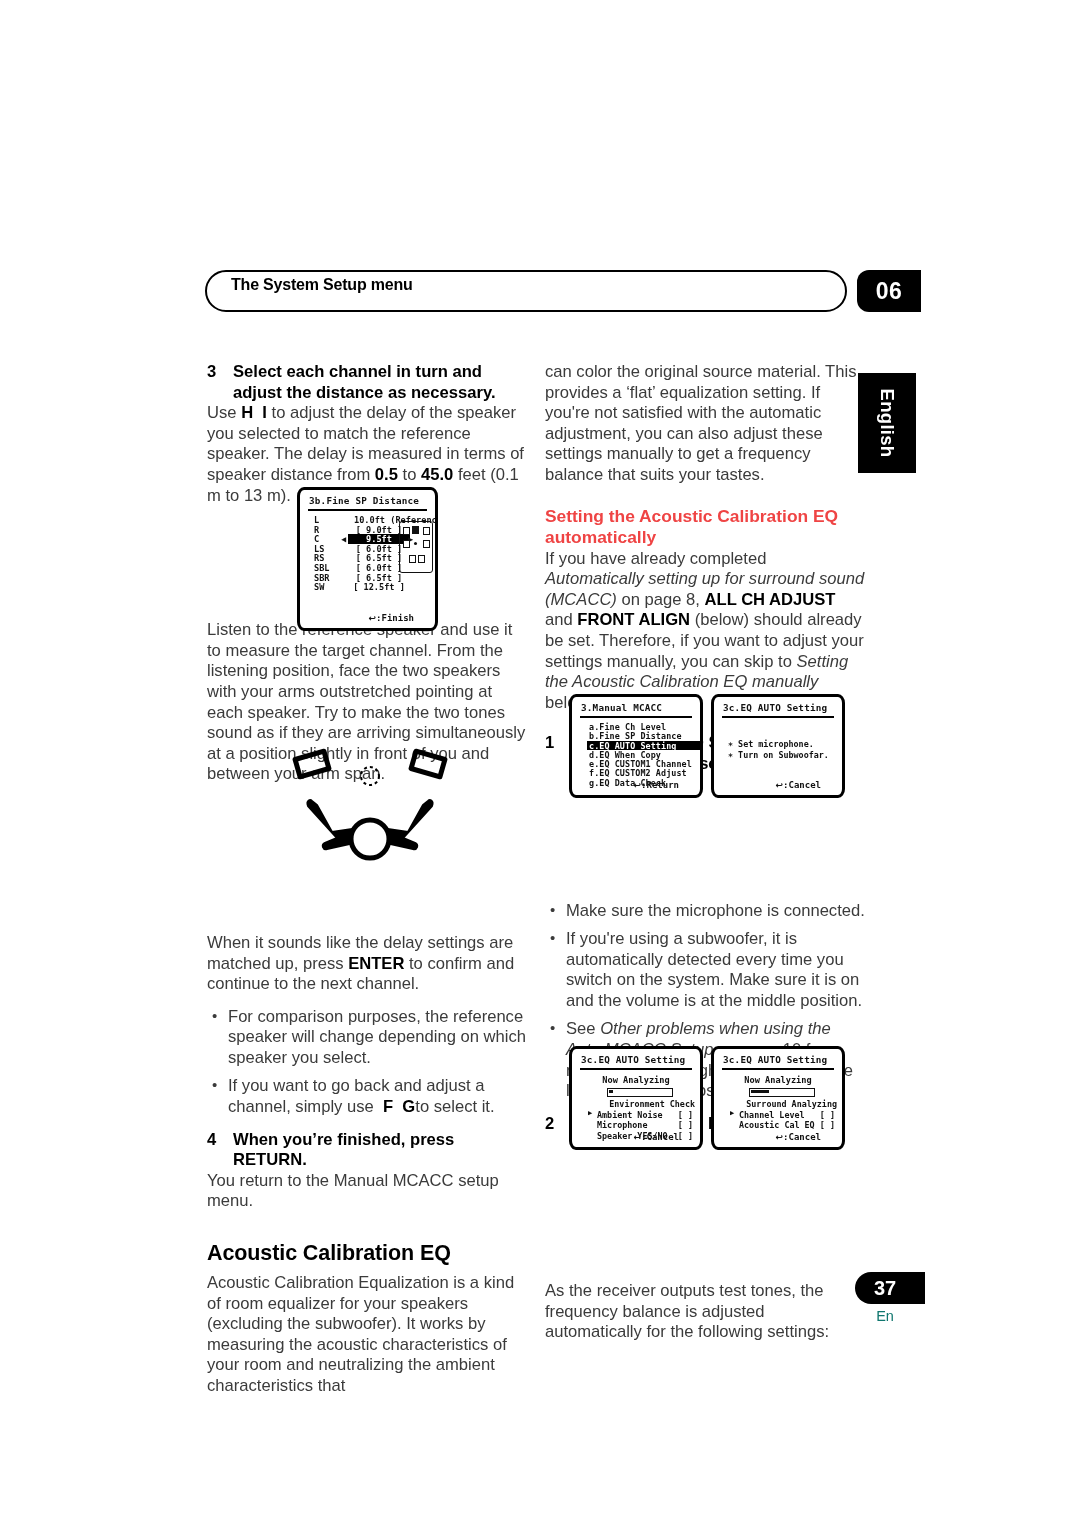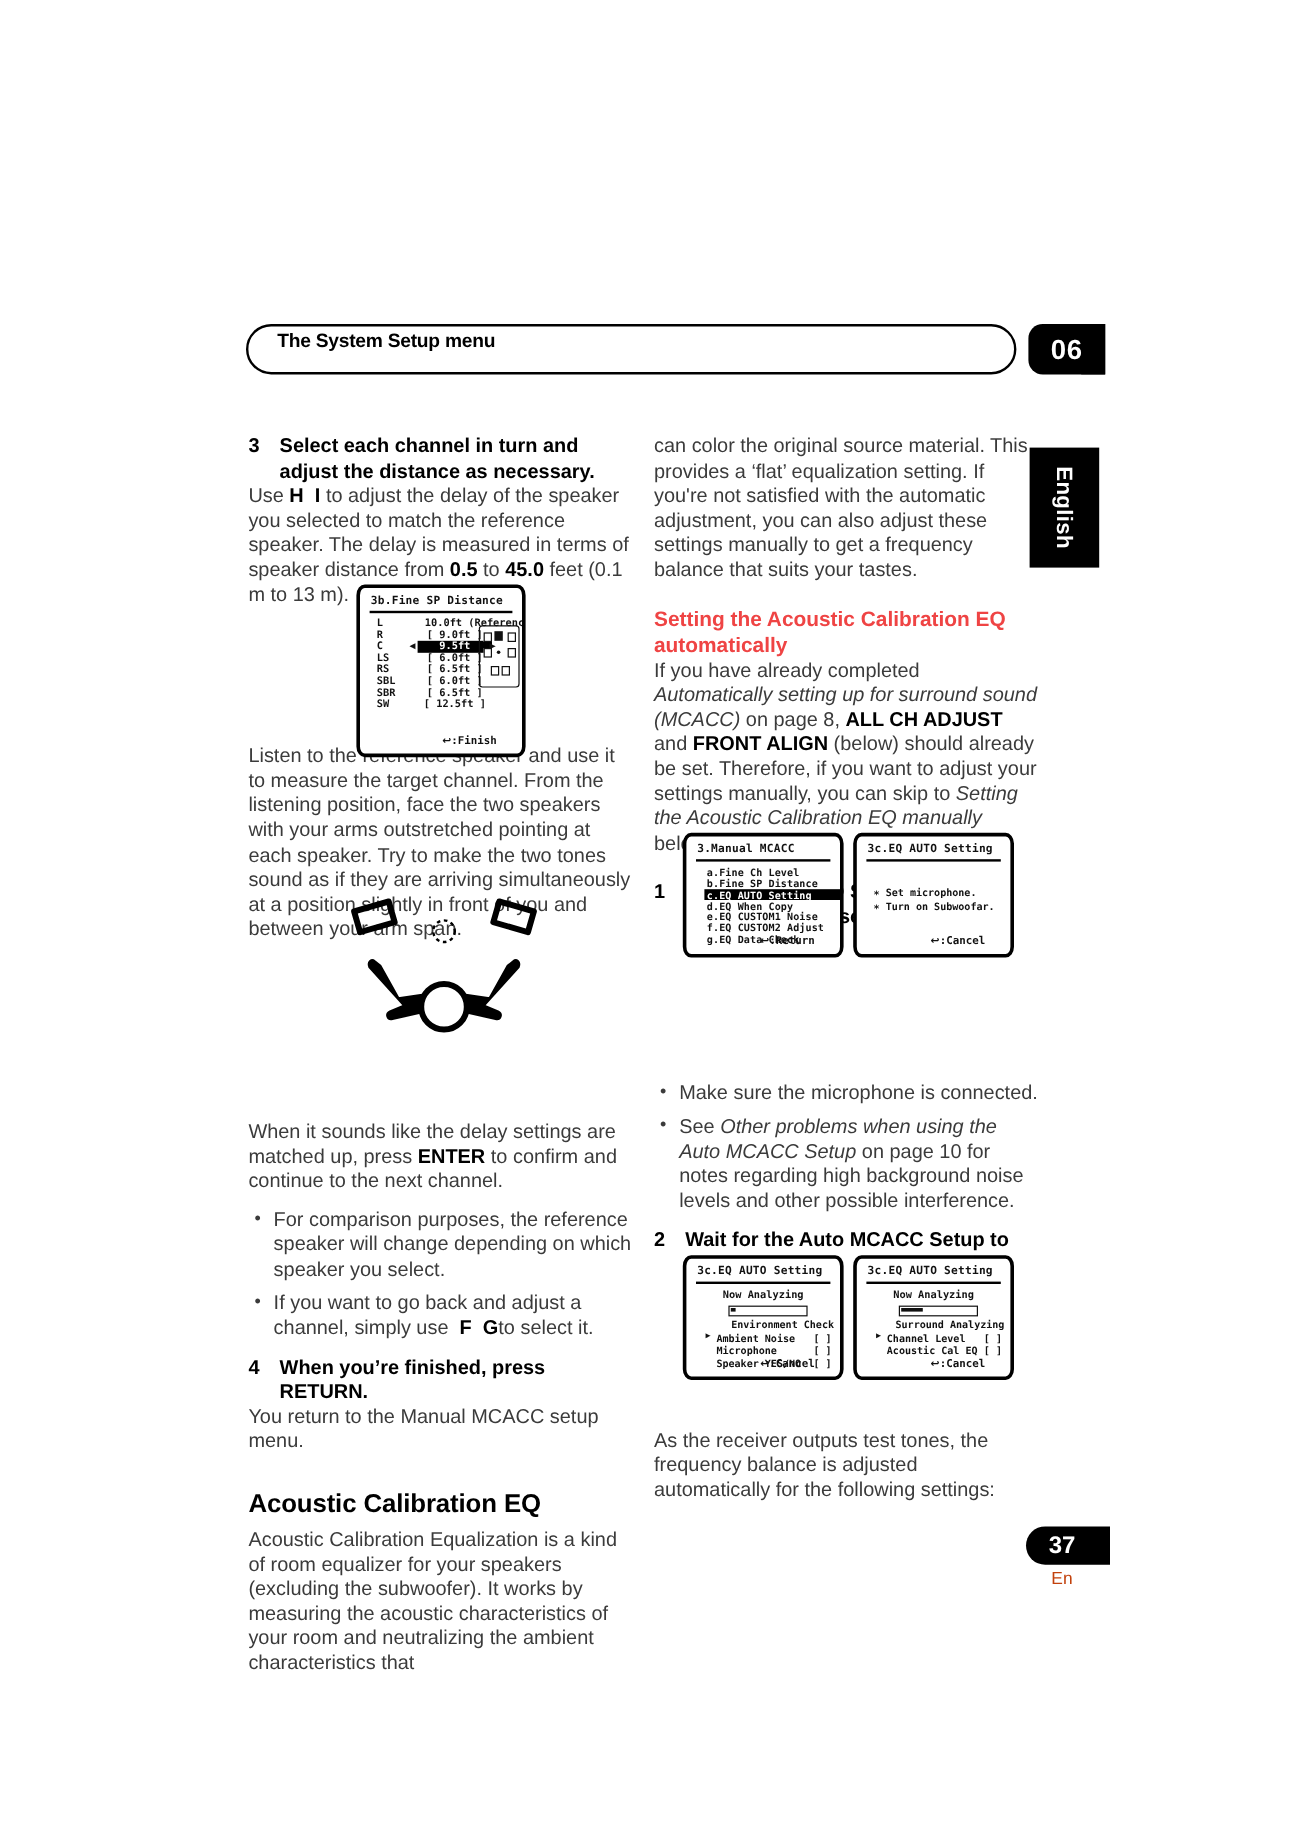--- a/index.html
+++ b/index.html
@@ -39,21 +39,21 @@
     position:absolute;left:50%;top:50%;
     transform:translate(-50%,-50%) rotate(90deg);
     color:#fff;font-size:18.5px;font-weight:bold;white-space:nowrap;letter-spacing:0.3px;
   }
 
   
   #folio{position:absolute;left:855px;top:1272px;width:70px;height:32px;}
   #folio .bg{position:absolute;left:0;top:0;width:70px;height:32px;background:#000;border-radius:16px 0 0 16px;}
   #folio .num{position:absolute;left:0;top:0;width:60px;height:32px;line-height:32px;text-align:center;
     color:#fff;font-size:20px;font-weight:bold;}
-  #folio .en{position:absolute;left:0;top:36px;width:60px;text-align:center;font-size:14.5px;color:#c2410c;}
+  #folio .en{position:absolute;left:0;top:36px;width:60px;text-align:center;font-size:14.5px;color:#0f766e;}
 
   
   .col{position:absolute;top:362px;width:320px;}
   #col-left{left:207px;}
   #col-right{left:545px;}
 
   p,h3,h4{margin:0;}
   .body{
     font-size:16.6px;line-height:20.6px;color:#3b3b3b;
     font-family:"Liberation Sans","DejaVu Sans",sans-serif;
@@ -218,20 +218,21 @@
 
     <div class="step">
       <div class="n">1</div>
       <div class="t">Select ‘EQ AUTO Setting’ from the Manual MCACC setup menu.</div>
     </div>
 
     <div style="height:126px"></div>
 
     <ul class="bl">
       <li>Make sure the microphone is connected.</li>
+      <li>If you're using a subwoofer, it is automatically detected every time you switch on the system. Make sure it is on and the volume is at the middle position.</li>
       <li><span>See </span><i>Other problems when using the Auto MCACC Setup</i><span> on page 10 for notes regarding high background noise levels and other possible interference.</span></li>
     </ul>
 
     <div class="sp-s"></div>
 
     <div class="step">
       <div class="n">2</div>
       <div class="t">Wait for the Auto MCACC Setup to finish.</div>
     </div>
 
@@ -306,21 +307,21 @@
   </div>
 
   <div class="osd" id="osd-mcacc">
     <div class="ttl">3.Manual  MCACC</div>
     <div class="rule"></div>
     <div class="items">
         <div class="it">a.Fine  Ch  Level</div>
         <div class="it">b.Fine  SP  Distance</div>
         <div class="it sel">c.EQ  AUTO  Setting</div>
         <div class="it">d.EQ  When  Copy</div>
-        <div class="it">e.EQ  CUSTOM1  Noise</div>
+        <div class="it">e.EQ  CUSTOM1  Channel</div>
         <div class="it">f.EQ  CUSTOM2  Adjust</div>
         <div class="it">g.EQ  Data  Check</div>
       </div>
     <div class="ft"><span class="ret-ic">↩</span><span>:Return</span></div>
   </div>
 
   <div class="osd" id="osd-eqauto1">
     <div class="ttl">3c.EQ  AUTO  Setting</div>
     <div class="rule"></div>
     <div class="lines">

